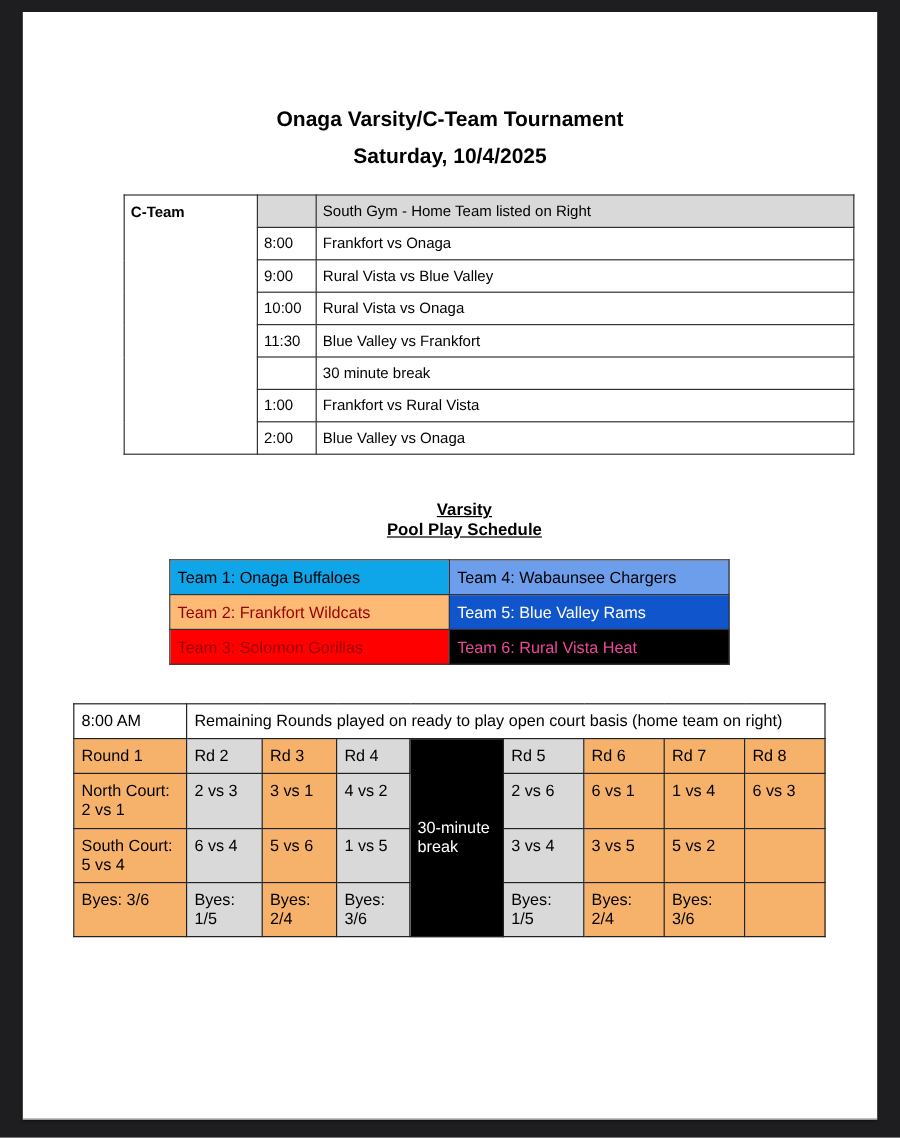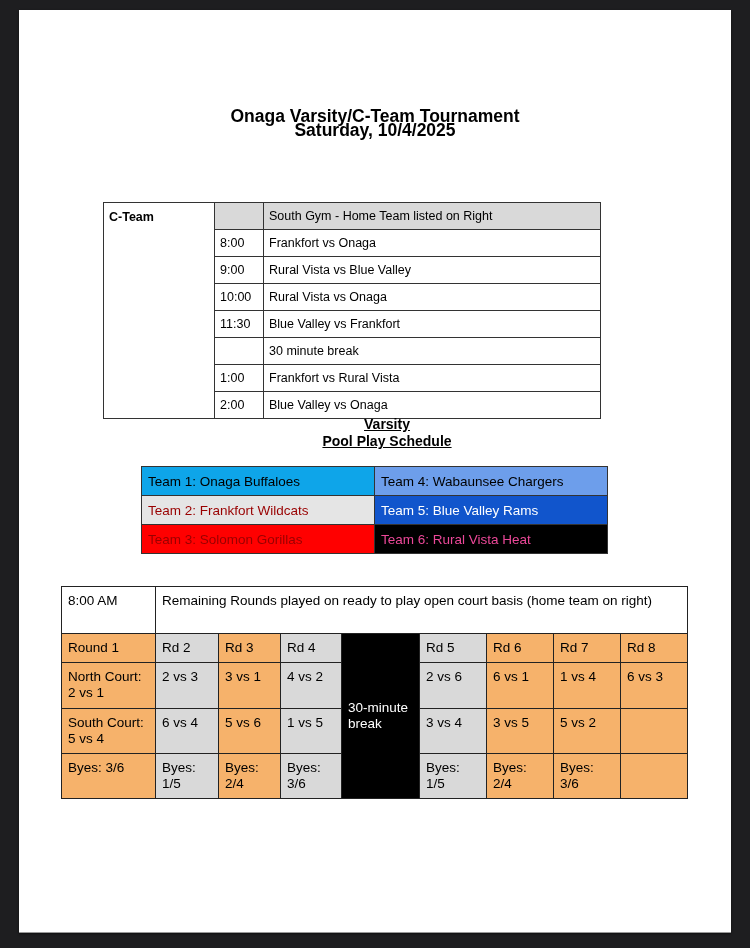--- a/index.html
+++ b/index.html
@@ -1,25 +1,25 @@
 <!DOCTYPE html>
 <html><head>
 <meta charset="utf-8">
 <style>
   html, body { margin:0; padding:0; }
   body { width:750px; height:948px; background:#1e1e20; position:relative; overflow:hidden;
          font-family:"Liberation Sans", sans-serif; color:#000; }
   .page { position:absolute; left:19px; top:10px; width:712px; height:922px; background:#fff;
           box-shadow:0 1px 2px rgba(0,0,0,0.5); border-bottom:1px solid #999; }
   .title { position:absolute; left:0; width:750px; text-align:center; font-weight:bold; font-size:17.5px; }
-  .t1 { top:106px; } .t2 { top:120px; }
+  .t1 { top:89px; } .t2 { top:120px; }
   table { border-collapse:collapse; position:absolute; }
   td { font-size:12.5px; vertical-align:top; padding:0; }
   
-  #cteam { left:103px; top:162px; width:498px;margin-top:40px; }
+  #cteam { left:103px; top:162px; width:609px; }
   #cteam td { border:1px solid #333; height:26px; padding:0 5px; vertical-align:middle; }
   #cteam td.label { vertical-align:top; padding-top:7px; font-weight:bold; width:100px; }
   #cteam td.time { width:38px; }
   #cteam tr.head td.time, #cteam tr.head td.desc { background:#d9d9d9; }
   .sub { position:absolute; left:0; width:750px; text-align:center; font-weight:bold; font-size:14px; text-decoration:underline;margin-left:12px; }
   .s1 { top:416px; } .s2 { top:433px; }
   
   #teams { left:141px; top:466px; width:467px; }
   #teams td { border:1px solid #333; height:28px; padding:0 6px; vertical-align:middle; font-size:13.5px; width:221px; }
   
@@ -77,21 +77,21 @@
 <div class="sub s1">Varsity</div>
 <div class="sub s2">Pool Play Schedule</div>
 
 <table id="teams">
   <tbody>
       <tr>
     <td style="background:#0ea5e9;color:#000">Team 1: Onaga Buffaloes</td>
     <td style="background:#6d9eeb;color:#000">Team 4: Wabaunsee Chargers</td>
   </tr>
   <tr>
-    <td style="background:#e5e5e5;color:#990000">Team 2: Frankfort Wildcats</td>
+    <td style="background:#fdba74;color:#990000">Team 2: Frankfort Wildcats</td>
     <td style="background:#1155cc;color:#fff">Team 5: Blue Valley Rams</td>
   </tr>
   <tr>
     <td style="background:#ff0000;color:#990000">Team 3: Solomon Gorillas</td>
     <td style="background:#000;color:#ec4899">Team 6: Rural Vista Heat</td>
   </tr>
 </tbody>
   </table>
 
 <table id="varsity">
@@ -100,21 +100,21 @@
       <col style="width:63px">
       <col style="width:62px">
       <col style="width:61px">
       <col style="width:78px">
       <col style="width:67px">
       <col style="width:67px">
       <col style="width:67px">
       <col style="width:67px">
   </colgroup>
   <tbody>
-      <tr style="height:47px">
+      <tr style="height:29px">
     <td class="wh">8:00 AM</td>
     <td class="wh" colspan="8">Remaining Rounds played on ready to play open court basis (home team on right)</td>
   </tr>
   <tr style="height:29px">
     <td class="or">Round 1</td>
     <td class="gr">Rd 2</td>
     <td class="or">Rd 3</td>
     <td class="gr">Rd 4</td>
     <td class="bk" rowspan="4">30-minute break</td>
     <td class="gr">Rd 5</td>

